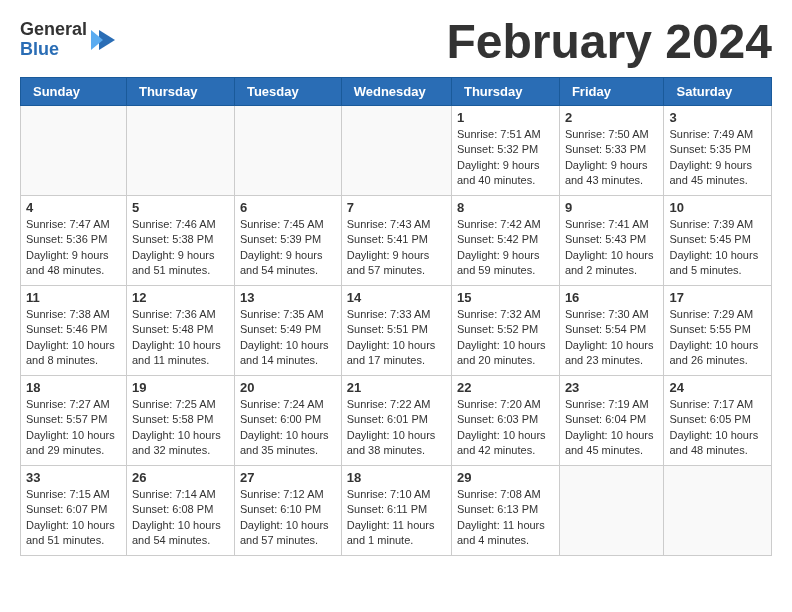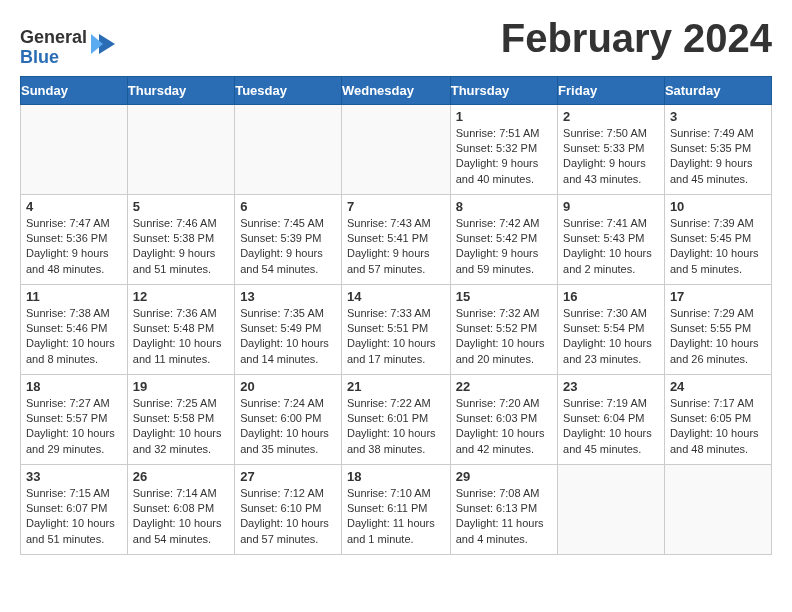--- a/index.html
+++ b/index.html
@@ -18,61 +18,60 @@
     }
     .logo {
       display: flex;
       align-items: center;
       margin-top: 4px;
     }
     .logo-text {
       display: flex;
       flex-direction: column;
       line-height: 1.1;
-      margin-top: 8px;
     }
     .logo-general {
       font-size: 18px;
       font-weight: bold;
       color: #333;
     }
     .logo-blue {
       font-size: 18px;
       font-weight: bold;
       color: #2a6db5;
     }
     .logo-icon {
       width: 28px;
       height: 28px;
       margin-left: 2px;
     }
     .title-area {
       text-align: right;
     }
     .title-month {
-      font-size: 40px;
+      font-size: 48px;
       font-weight: bold;
       color: #333;
       line-height: 1.1;
     }
     .title-location {
       font-size: 15px;
       color: #555;
     }
     .calendar-table {
       width: 100%;
       border-collapse: collapse;
       margin-top: 8px;
     }
     .calendar-table th {
       background: #2a6db5;
       color: #fff;
       font-size: 13px;
       font-weight: bold;
-      padding: 6px 0;
+      padding: 6px 12px;
       text-align: left;
       border: 1px solid #1a5a9a;
     }
     .calendar-table td {
       border: 1px solid #ccc;
       vertical-align: top;
       padding: 4px 5px;
       font-size: 11px;
       color: #333;
       height: 90px;

